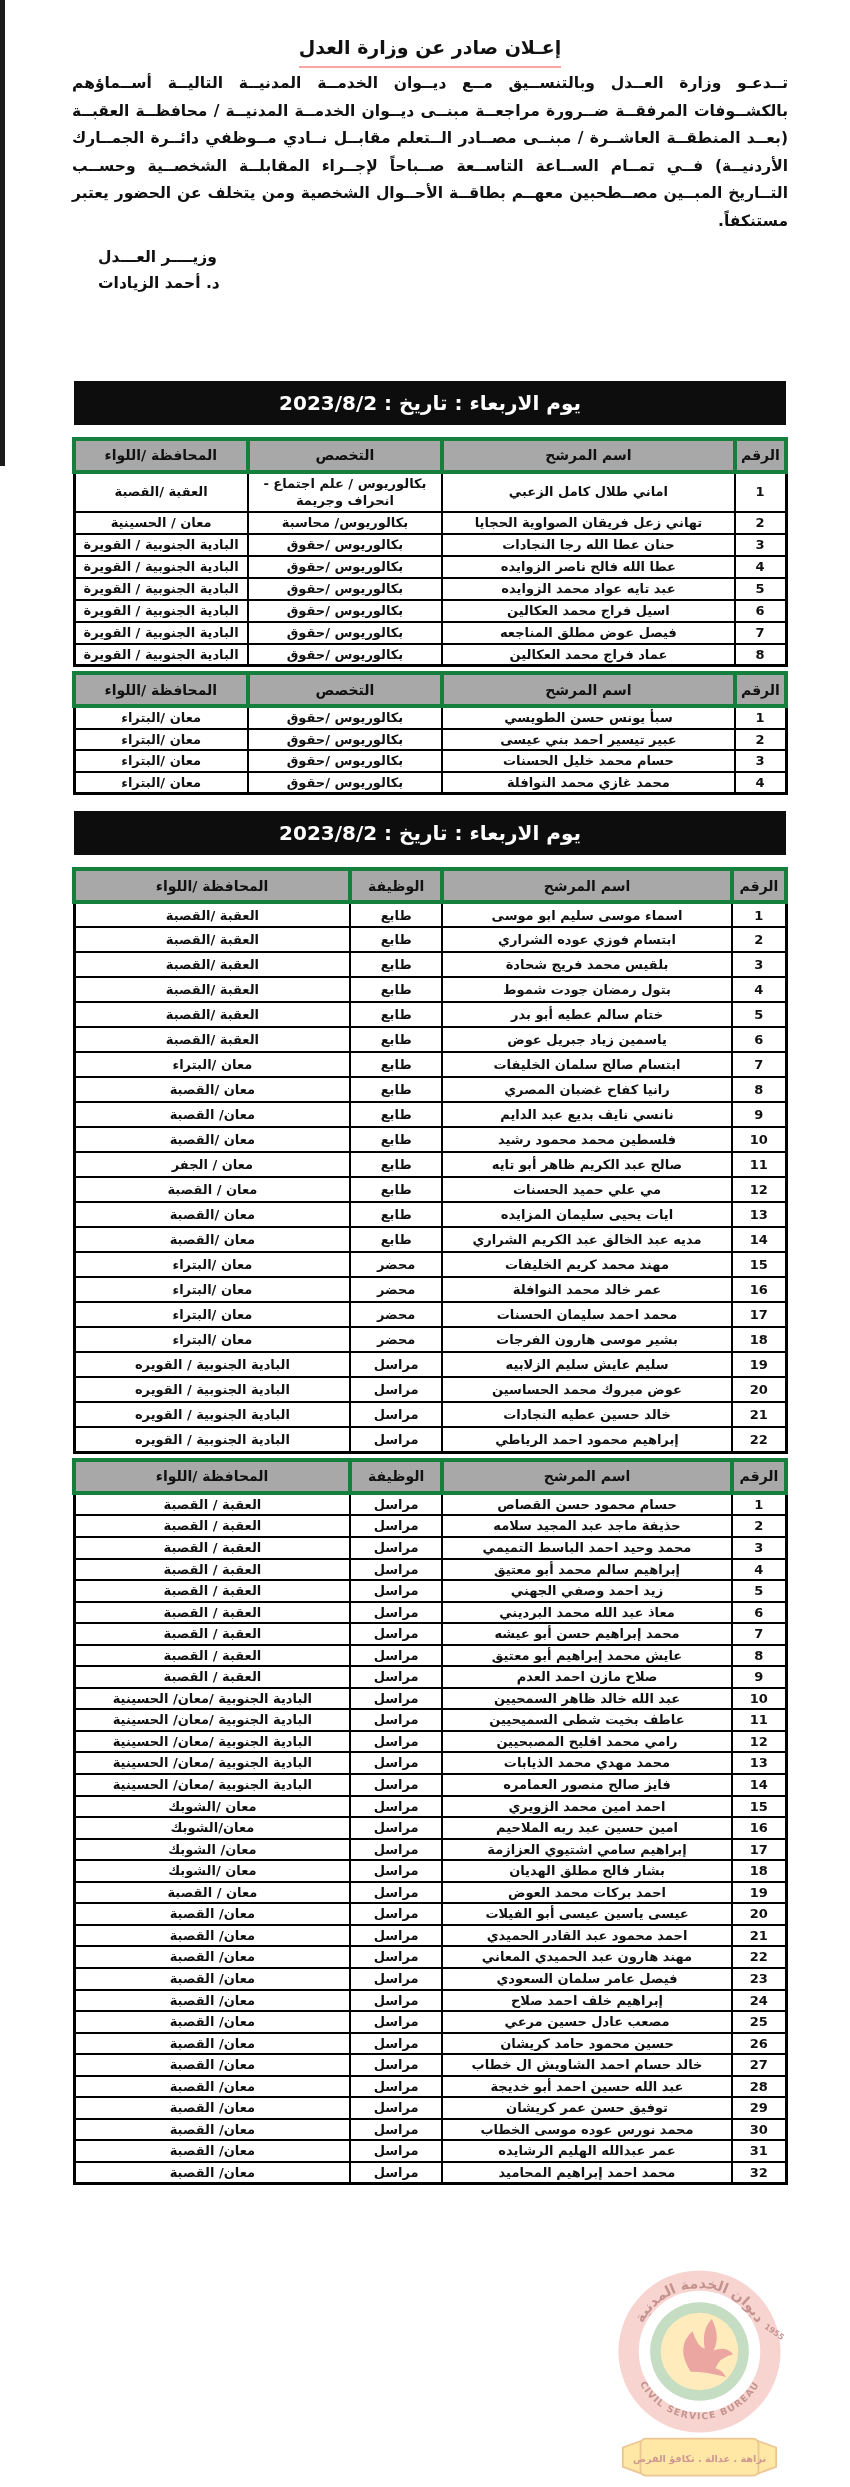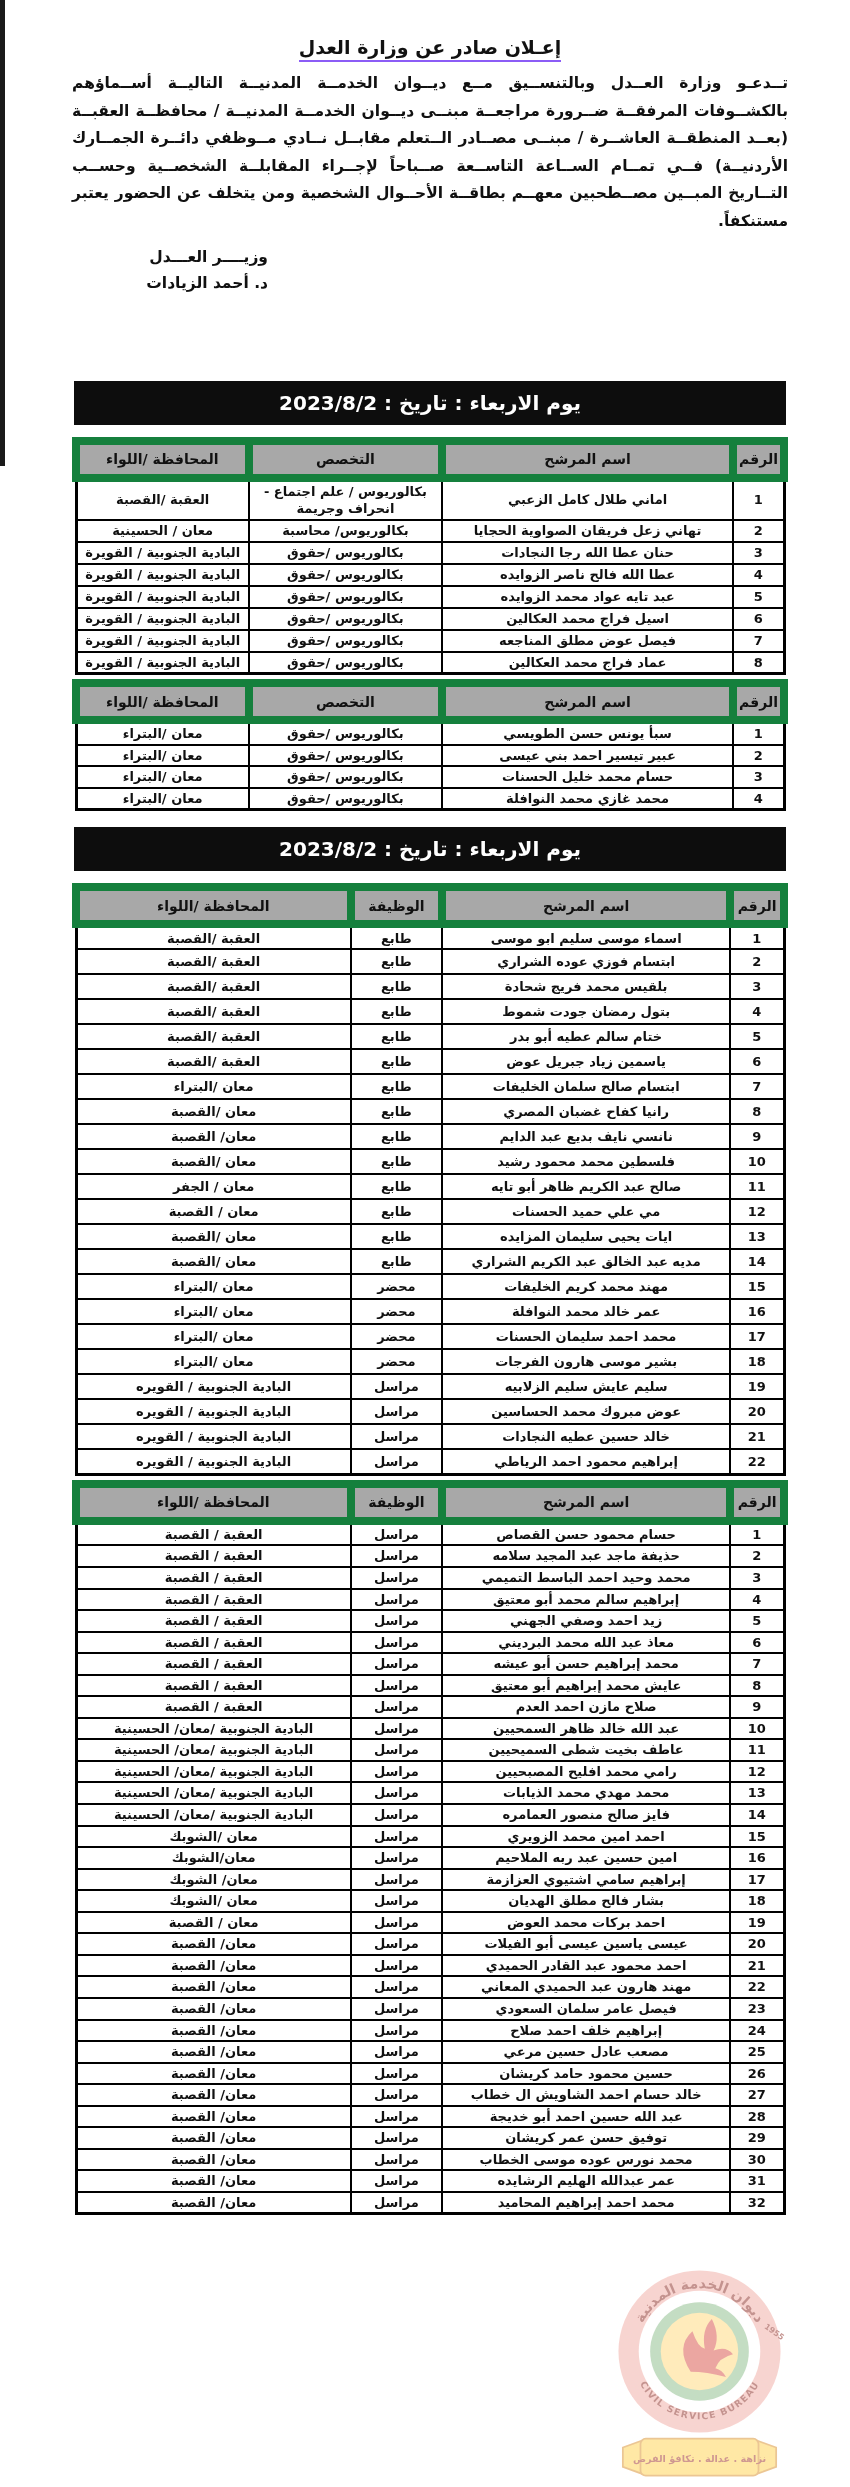--- a/index.html
+++ b/index.html
@@ -7,42 +7,42 @@
     width:850px;height:2487px;position:relative;overflow:hidden;
     background:#ffffff;color:#111;
     font-family:"DejaVu Sans","Liberation Sans",sans-serif;
   }
   .scan-artifact{position:absolute;left:0;top:0;width:5px;height:466px;background:#1a1a1a;}
   .content{position:absolute;left:72px;top:36px;width:716px;}
   .title{
     direction:rtl;text-align:center;margin:0 0 12px 0;
     font-size:19px;font-weight:bold;
   }
-  .title span{border-bottom:2px solid #8b5cf6;padding-bottom:2px;margin-top:12px;}
+  .title span{border-bottom:2px solid #fca5a5;padding-bottom:8px;margin-top:12px;}
   .intro{
     direction:rtl;text-align:justify;text-justify:inter-word;
     font-size:15.5px;font-weight:bold;line-height:1.78;margin:0 0 10px 0;
   }
   .signature{
-    direction:rtl;width:170px;margin-left:26px;text-align:right;
+    direction:rtl;width:170px;margin-left:26px;text-align:left;
     font-size:15.5px;font-weight:bold;line-height:1.65;
   }
   #sections{margin-top:84px;}
   .section-bar{
     background:#0d0d0d;color:#fff;direction:rtl;
     height:44px;line-height:44px;text-align:center;
     font-size:20px;font-weight:bold;
     margin:16px 2px 12px 2px;
   }
   table.roster{
     width:100%;border-collapse:collapse;direction:rtl;table-layout:fixed;
     border:3px solid #000;margin-bottom:4px;
   }
   table.roster th{
-    background:#a8a8a8;border:8px solid #15803d;
+    background:#a8a8a8;border:4px solid #15803d;
     font-size:14px;font-weight:bold;height:27px;padding:1px 2px;
   }
   table.roster td{
     border:2px solid #000;text-align:center;vertical-align:middle;
     font-size:13px;font-weight:bold;line-height:1.35;padding:1px 3px;
   }
   .watermark{
     position:absolute;right:58px;bottom:6px;width:185px;height:222px;
     opacity:0.5;pointer-events:none;
   }

